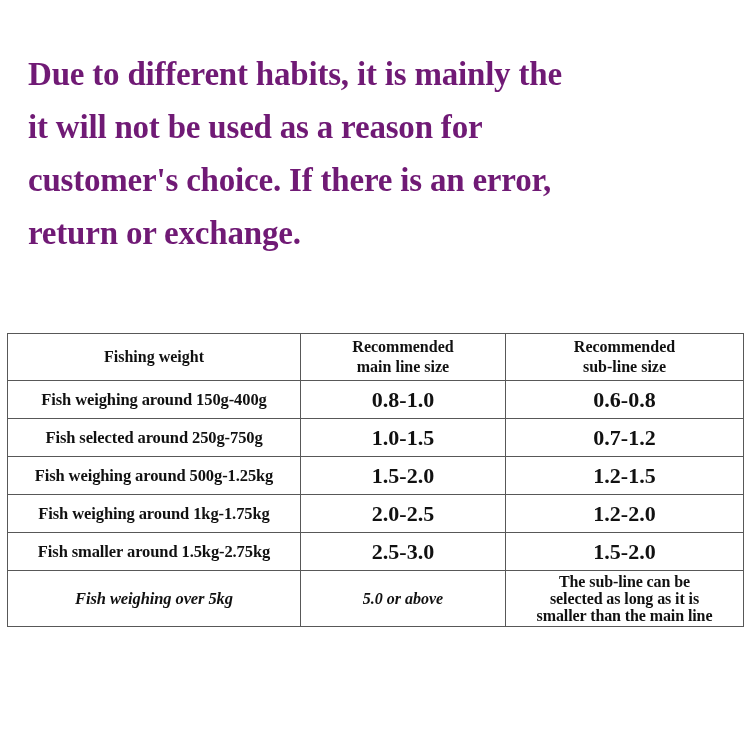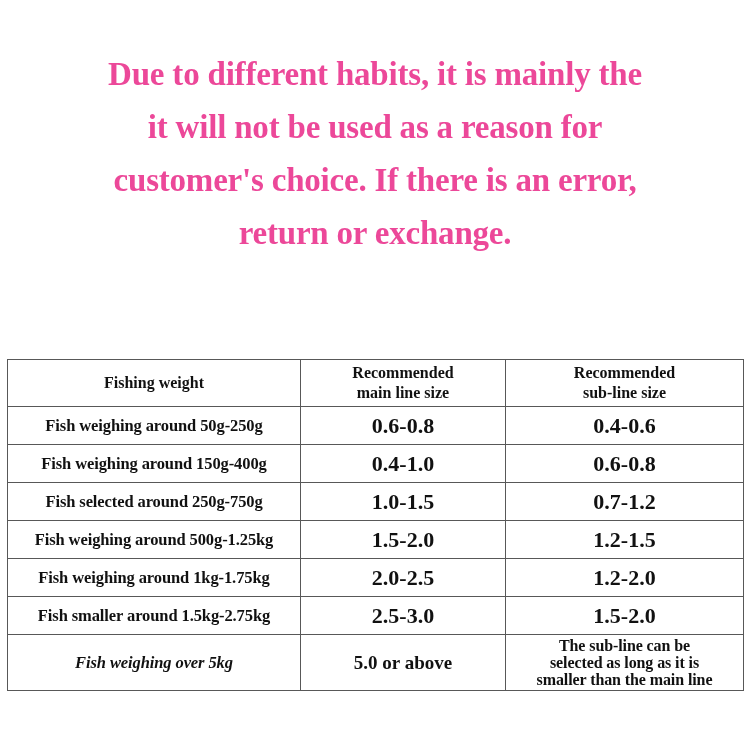--- a/index.html
+++ b/index.html
@@ -22,36 +22,36 @@
     background: #ffffff;
     position: relative;
   }
 
   
   .notice {
     position: absolute;
     left: 0;
     top: 48px;
     width: 750px;
-    text-align: center;
-    color: #ec4899;
+    text-align: left;
+    color: #701a75;
     font-family: "Liberation Serif", "DejaVu Serif", serif;
     font-weight: bold;
     font-size: 33px;
     line-height: 53px;
     letter-spacing: -0.2px;
     padding: 0 28px;
   }
   .notice .line { display: block; white-space: nowrap; }
 
   
   .table-wrap {
     position: absolute;
     left: 7px;
-    top: 359px;
+    top: 333px;
     width: 736px;
   }
   table.sizing {
     width: 736px;
     border-collapse: collapse;
     table-layout: fixed;
     background: #ffffff;
   }
   table.sizing col.c1 { width: 293px; }
   table.sizing col.c2 { width: 205px; }
@@ -81,21 +81,21 @@
     letter-spacing: -0.1px;
     white-space: nowrap;
   }
   td.val {
     font-weight: bold;
     font-size: 22px;
     line-height: 24px;
     letter-spacing: 0px;
   }
   tbody tr.last td { height: 64px; }
-  tbody tr.last td.val { font-size: 19px; }
+  tbody tr.last td.val { font-size: 16px; font-style: italic; }
   tbody tr.last td.note {
     font-size: 16px;
     line-height: 17px;
     font-weight: bold;
     letter-spacing: -0.1px;
   }
   tbody tr.last td.weight { font-size: 16.5px; font-style: italic; }
 </style>
 </head>
 <body>
@@ -126,27 +126,22 @@
             <span>main line size</span>
           </th>
           <th>
             <span>Recommended</span><br>
             <span>sub-line size</span>
           </th>
         </tr>
       </thead>
       <tbody>
         <tr>
-          <td class="weight">Fish weighing around 50g-250g</td>
-          <td class="val">0.6-0.8</td>
-          <td class="val">0.4-0.6</td>
-        </tr>
-        <tr>
           <td class="weight">Fish weighing around 150g-400g</td>
-          <td class="val">0.4-1.0</td>
+          <td class="val">0.8-1.0</td>
           <td class="val">0.6-0.8</td>
         </tr>
         <tr>
           <td class="weight">Fish selected around 250g-750g</td>
           <td class="val">1.0-1.5</td>
           <td class="val">0.7-1.2</td>
         </tr>
         <tr>
           <td class="weight">Fish weighing around 500g-1.25kg</td>
           <td class="val">1.5-2.0</td>

